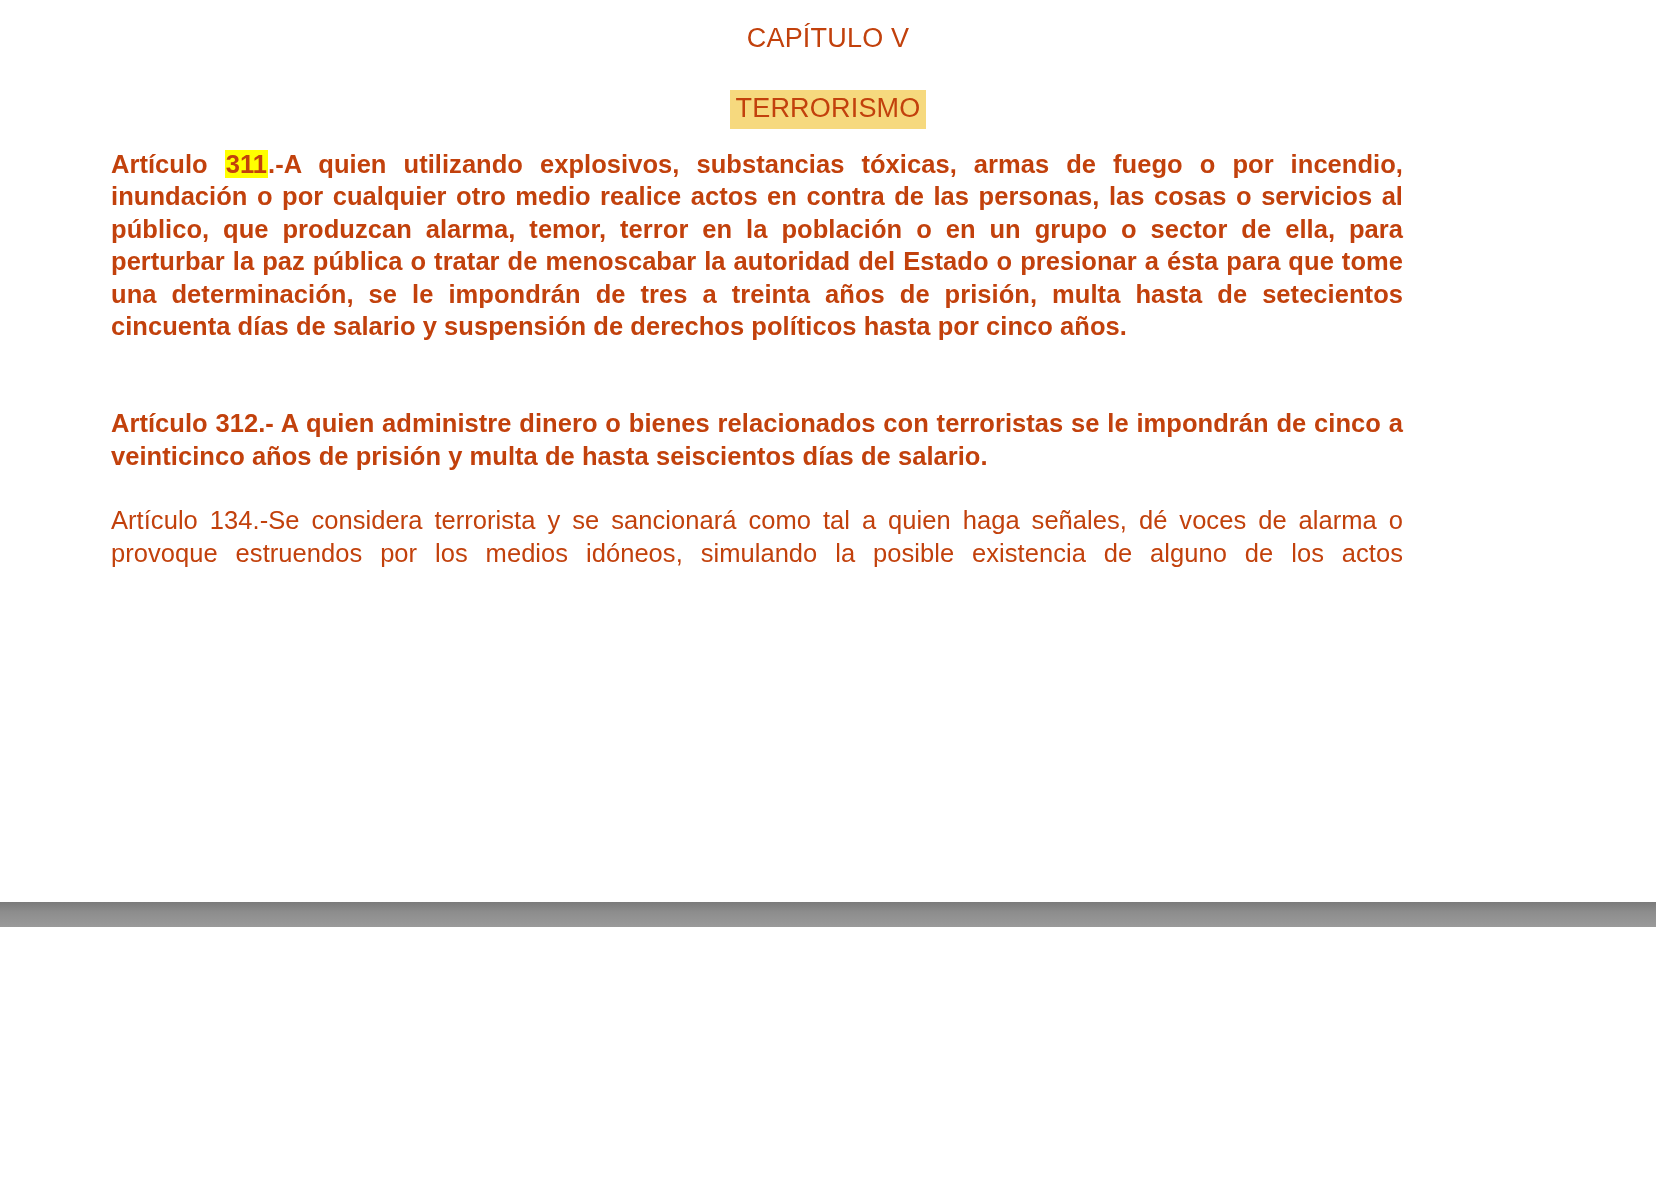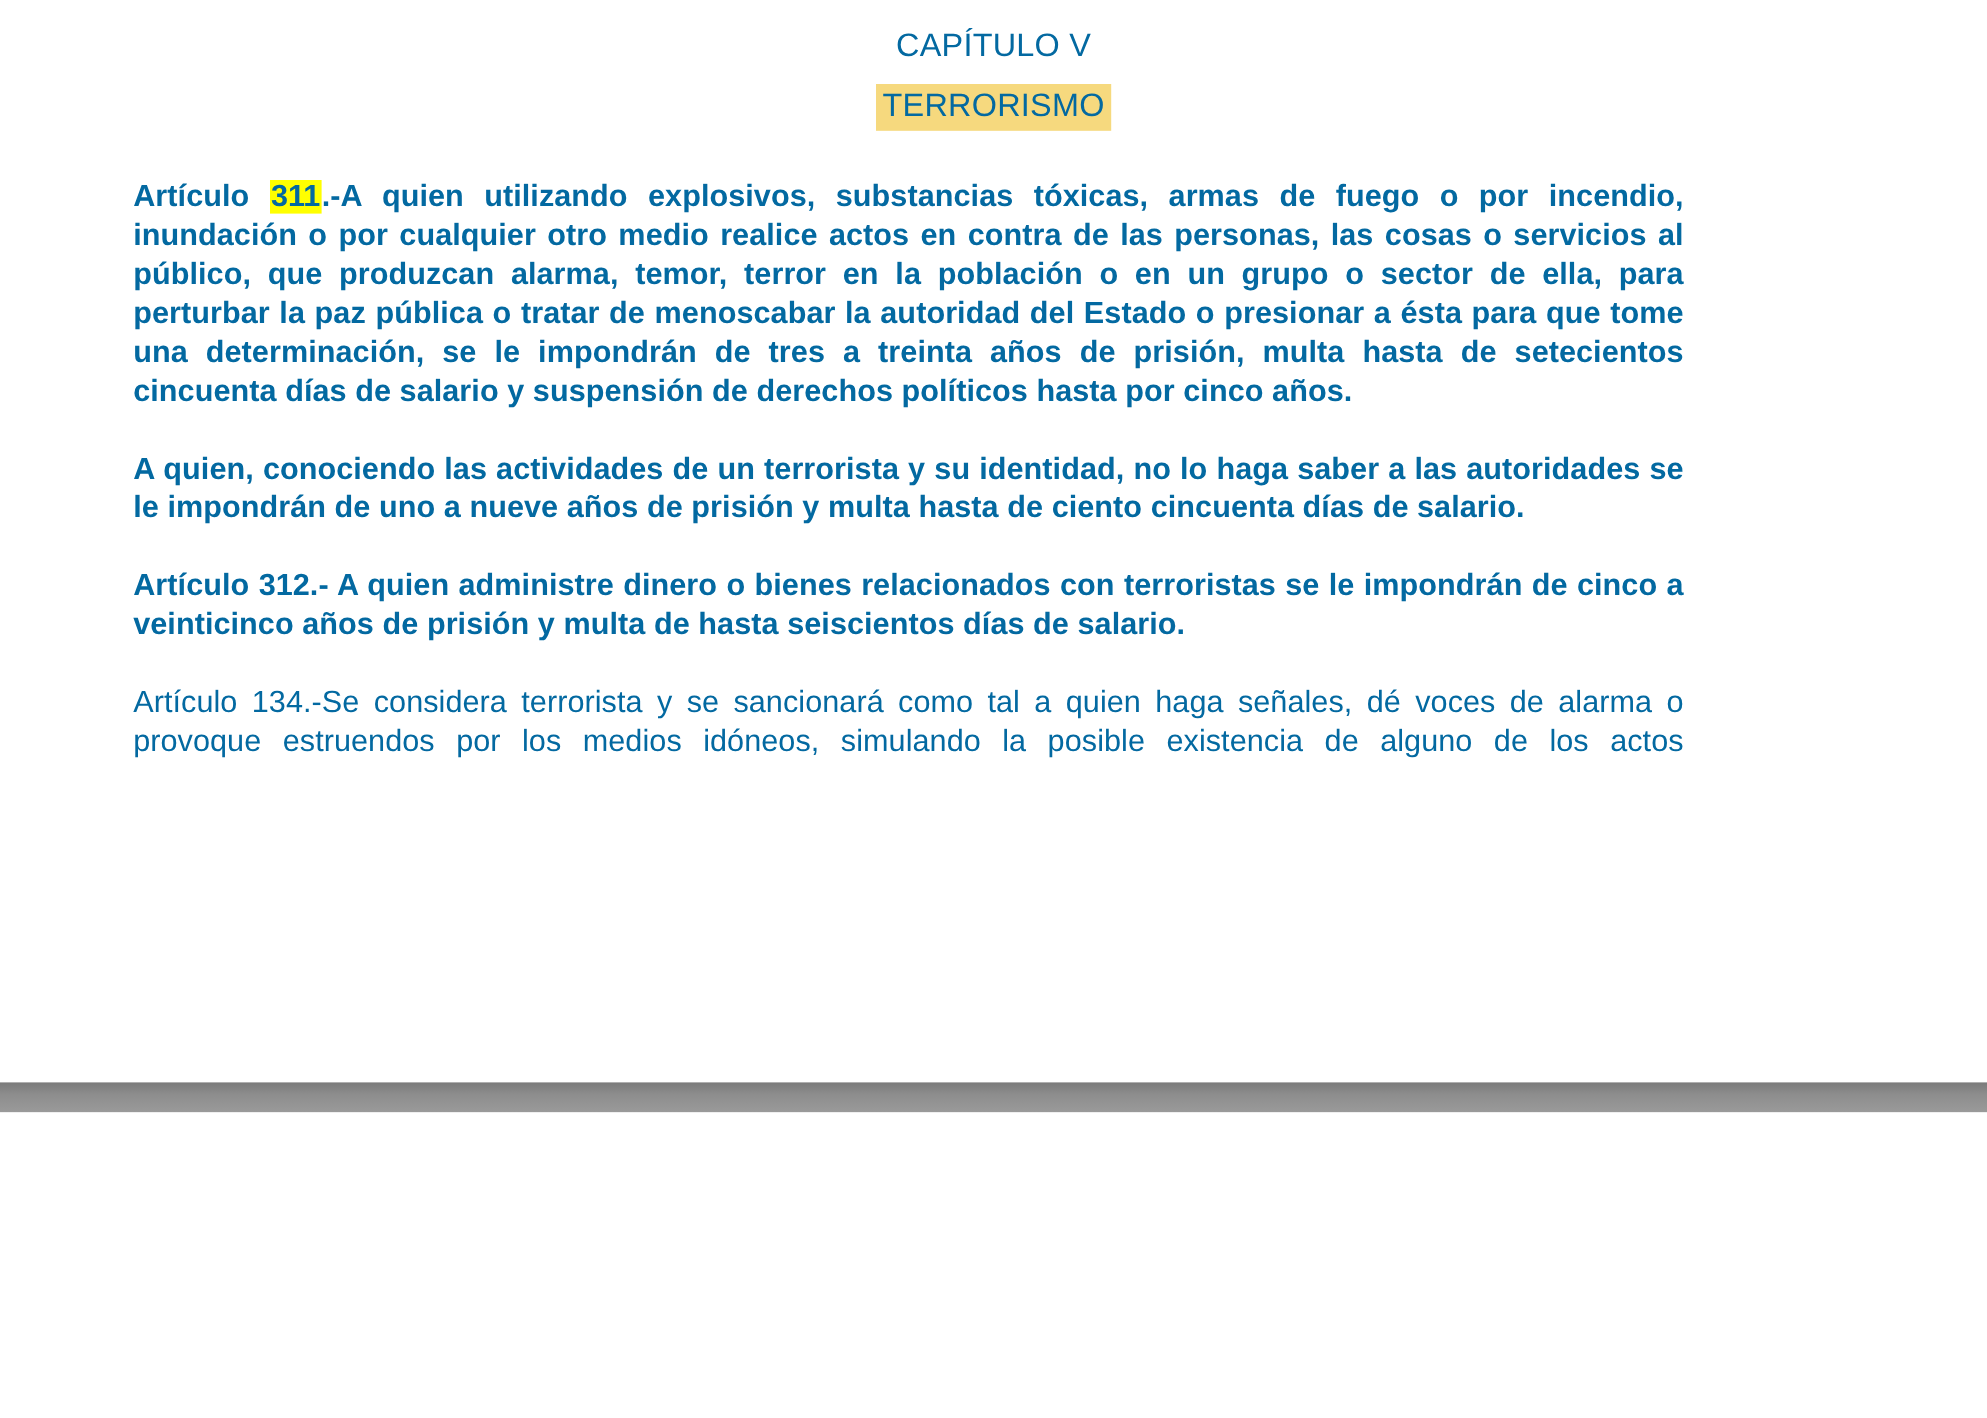--- a/index.html
+++ b/index.html
@@ -8,21 +8,21 @@
     padding: 0;
     background: #ffffff;
   }
 
   .page {
     position: relative;
     width: 1656px;
     height: 1182px;
     background: #ffffff;
     font-family: "Liberation Sans", sans-serif;
-    color: #0369a1;
+    color: #c2410c;
     overflow: hidden;
   }
 
   
   .doc-body {
     position: absolute;
     left: 0;
     top: 0;
     width: 1656px;
   }
@@ -30,21 +30,21 @@
   .chapter-title {
     text-align: center;
     font-size: 27px;
     line-height: 1.2;
     margin: 22px 0 0 0;
     letter-spacing: 0.2px;
   }
 
   .section-title-wrap {
     text-align: center;
-    margin-top: 16px;
+    margin-top: 36px;
   }
 
   .section-title {
     display: inline-block;
     font-size: 27px;
     line-height: 1.25;
     background: #f6d97e;
     padding: 2px 5px 3px 5px;
     letter-spacing: 0.2px;
   }
@@ -111,21 +111,20 @@
     <div class="section-title-wrap">
       <span class="section-title">TERRORISMO</span>
     </div>
 
     <div class="content">
 
       <p class="para justify-all"><span>Artículo </span><span class="hl-article">311</span><span>.-A quien utilizando explosivos, substancias tóxicas, armas de fuego o por incendio, inundación o por cualquier otro medio realice actos en contra de las personas, las cosas o servicios al público, que produzcan alarma, temor, terror en la población o en un grupo o sector de ella, para perturbar la paz pública o tratar de menoscabar la autoridad del Estado o presionar a ésta para que tome una determinación, se le impondrán de tres a treinta años de prisión, multa hasta de setecientos cincuenta días de salario y suspensión de derechos políticos hasta por cinco años.</span></p>
 
       <div class="spacer-line"></div>
 
-      <p class="para justify-all">A quien, conociendo las actividades de un terrorista y su identidad, no lo haga saber a las autoridades se le impondrán de uno a nueve años de prisión y multa hasta de ciento cincuenta días de salario.</p>
 
       <div class="spacer-line"></div>
 
 
       <p class="para justify-all">Artículo 312.- A quien administre dinero o bienes relacionados con terroristas se le impondrán de cinco a veinticinco años de prisión y multa de hasta seiscientos días de salario.</p>
 
       <div class="spacer-line"></div>
 
       <p class="para" style="text-align:justify;text-align-last:justify">Artículo 134.-Se considera terrorista y se sancionará como tal a quien haga señales, dé voces de alarma o provoque estruendos por los medios idóneos, simulando la posible existencia de alguno de los actos</p>
 

